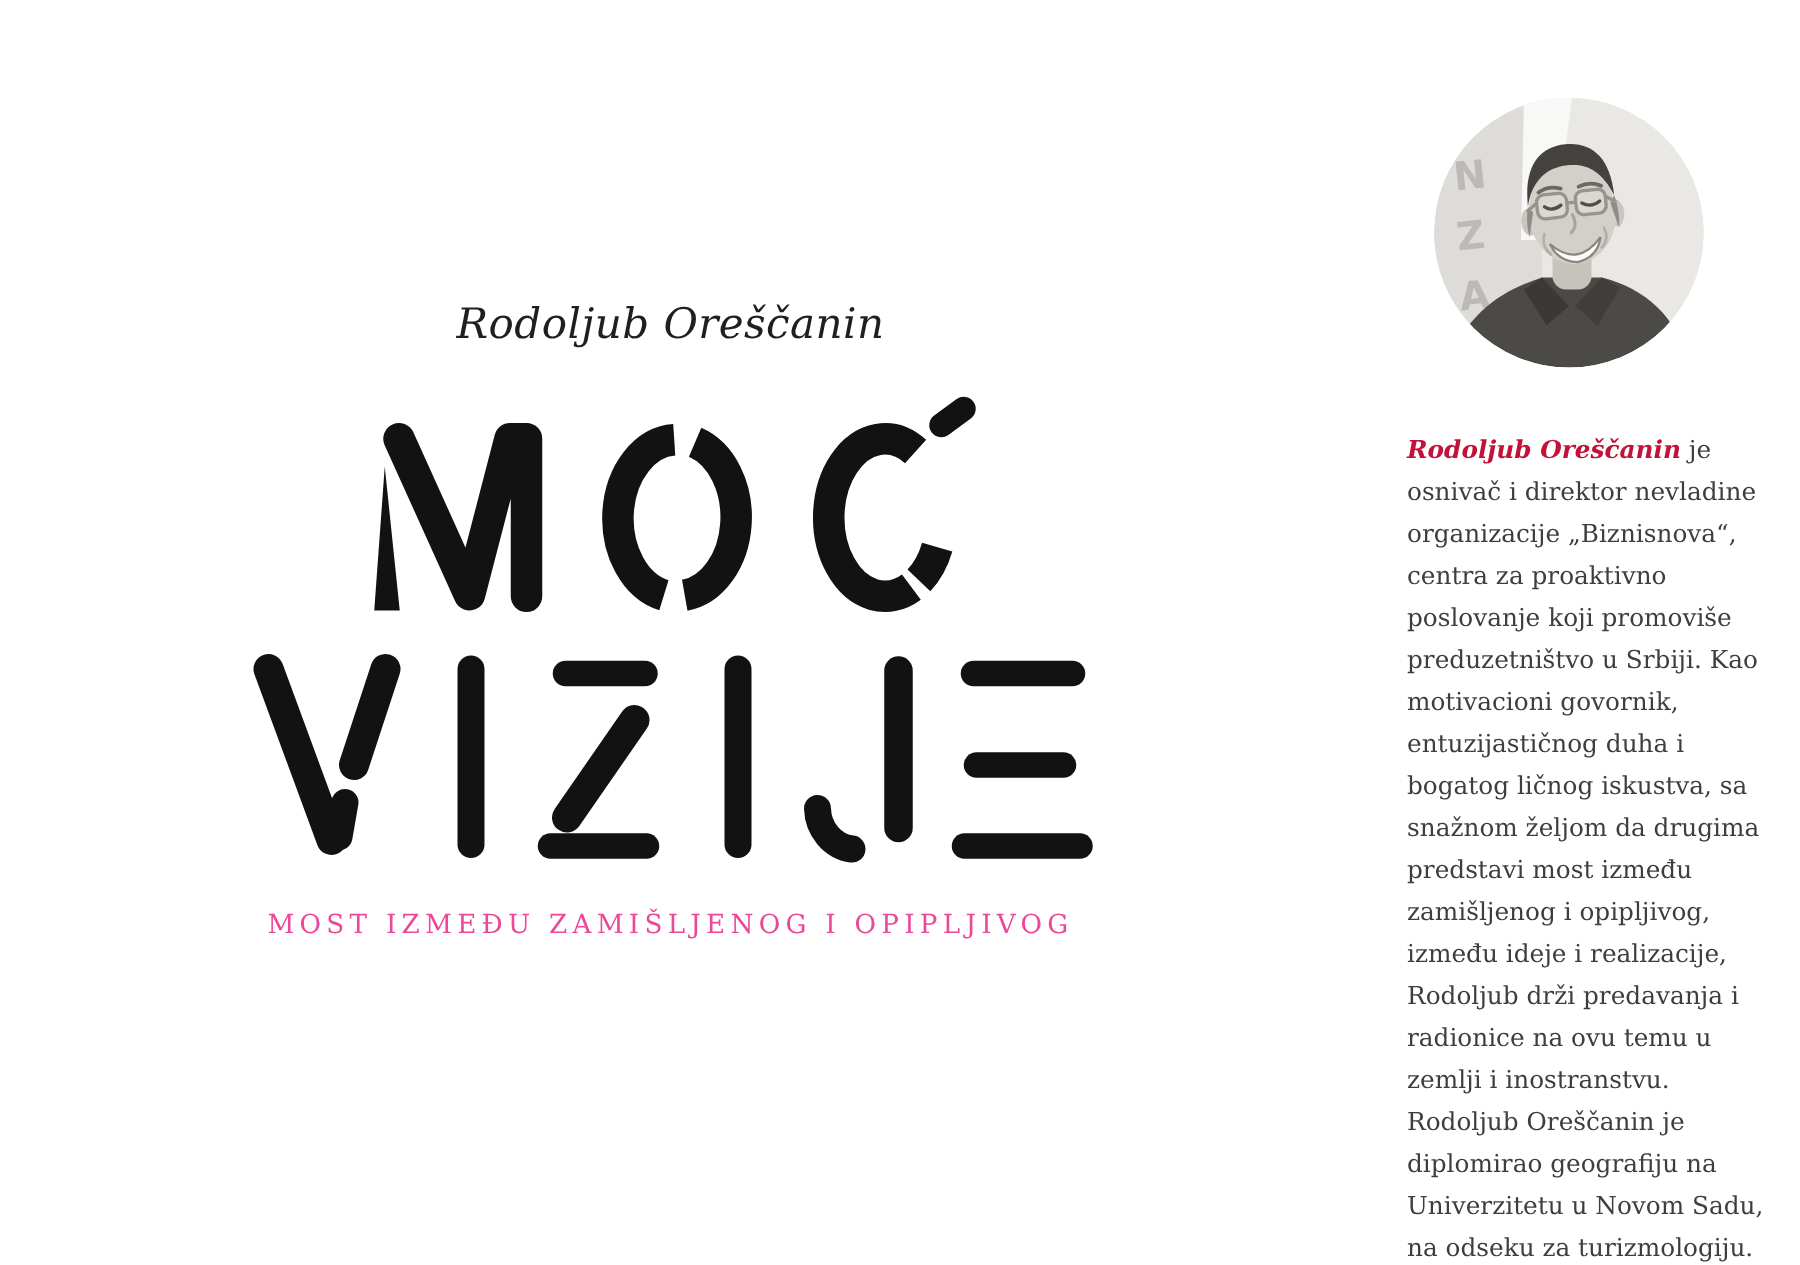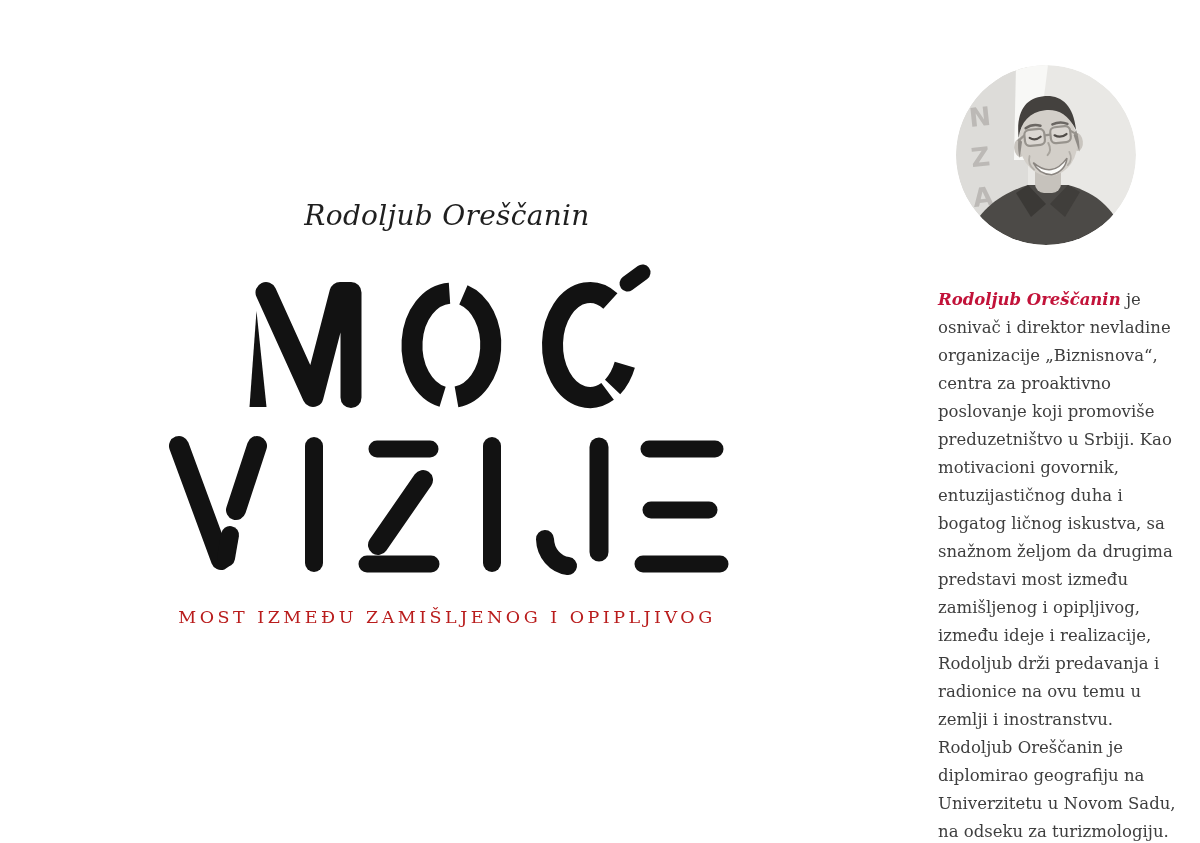--- a/index.html
+++ b/index.html
@@ -16,21 +16,21 @@
     letter-spacing:.3px;
   }
   .title-svg{position:absolute;left:160px;top:255px;width:580px;height:330px;}
   .title-svg .stk{fill:none;stroke:#121212;stroke-linejoin:round;}
   .title-svg .rc{stroke-linecap:round;}
   .title-svg .bc{stroke-linecap:butt;}
   .title-svg .fl{fill:#121212;stroke:none;}
   .subtitle{
     position:absolute;left:97px;top:607px;width:700px;
     text-align:center;font-size:17.5px;letter-spacing:3.5px;
-    color:#b91c1c;font-weight:500;white-space:nowrap;
+    color:#ec4899;font-weight:500;white-space:nowrap;
   }
   
   .profile-panel{position:absolute;left:920px;top:0;width:280px;height:843px;}
   .portrait{
     position:absolute;left:36px;top:65px;width:180px;height:180px;
     border-radius:50%;overflow:hidden;
   }
   .bio{
     position:absolute;left:18px;top:269px;width:238px;
     font-size:16.5px;line-height:28px;color:#3e3e3e;

